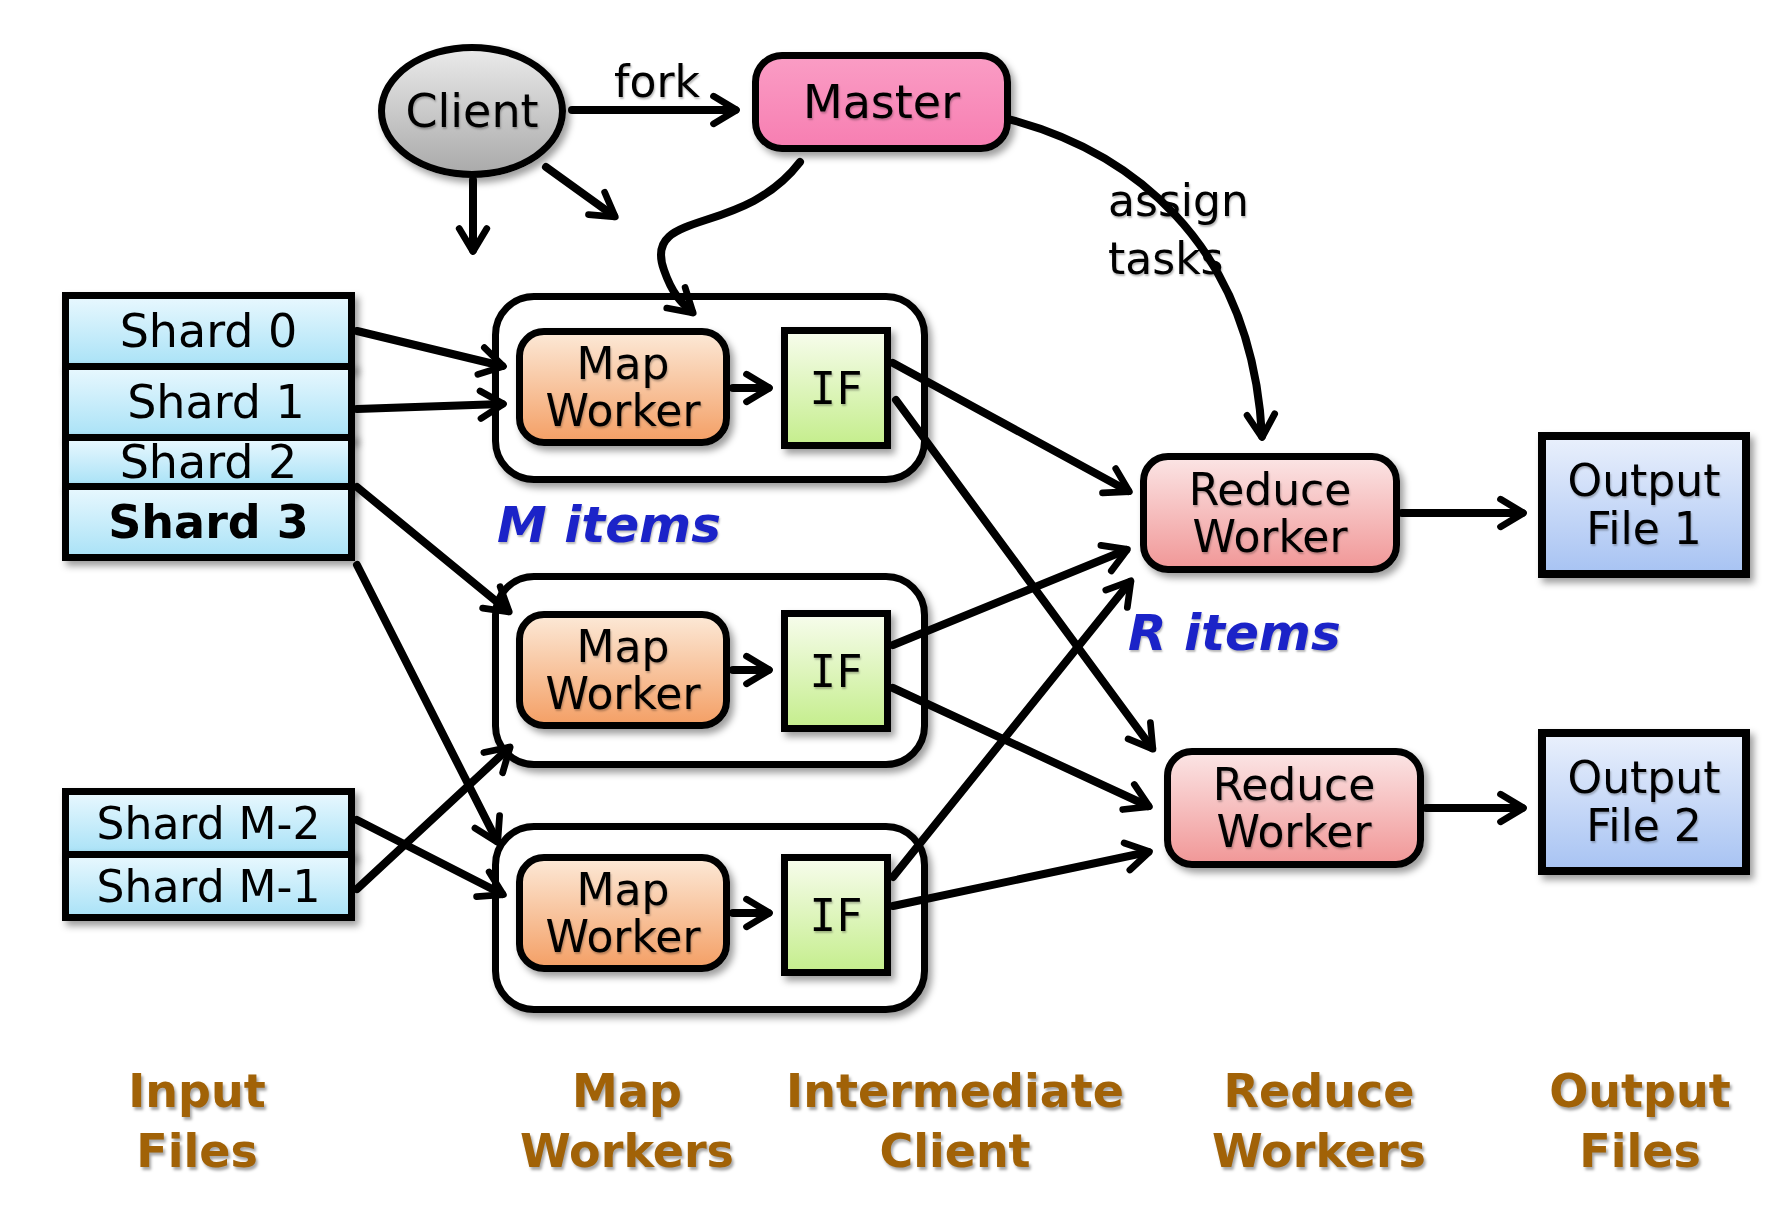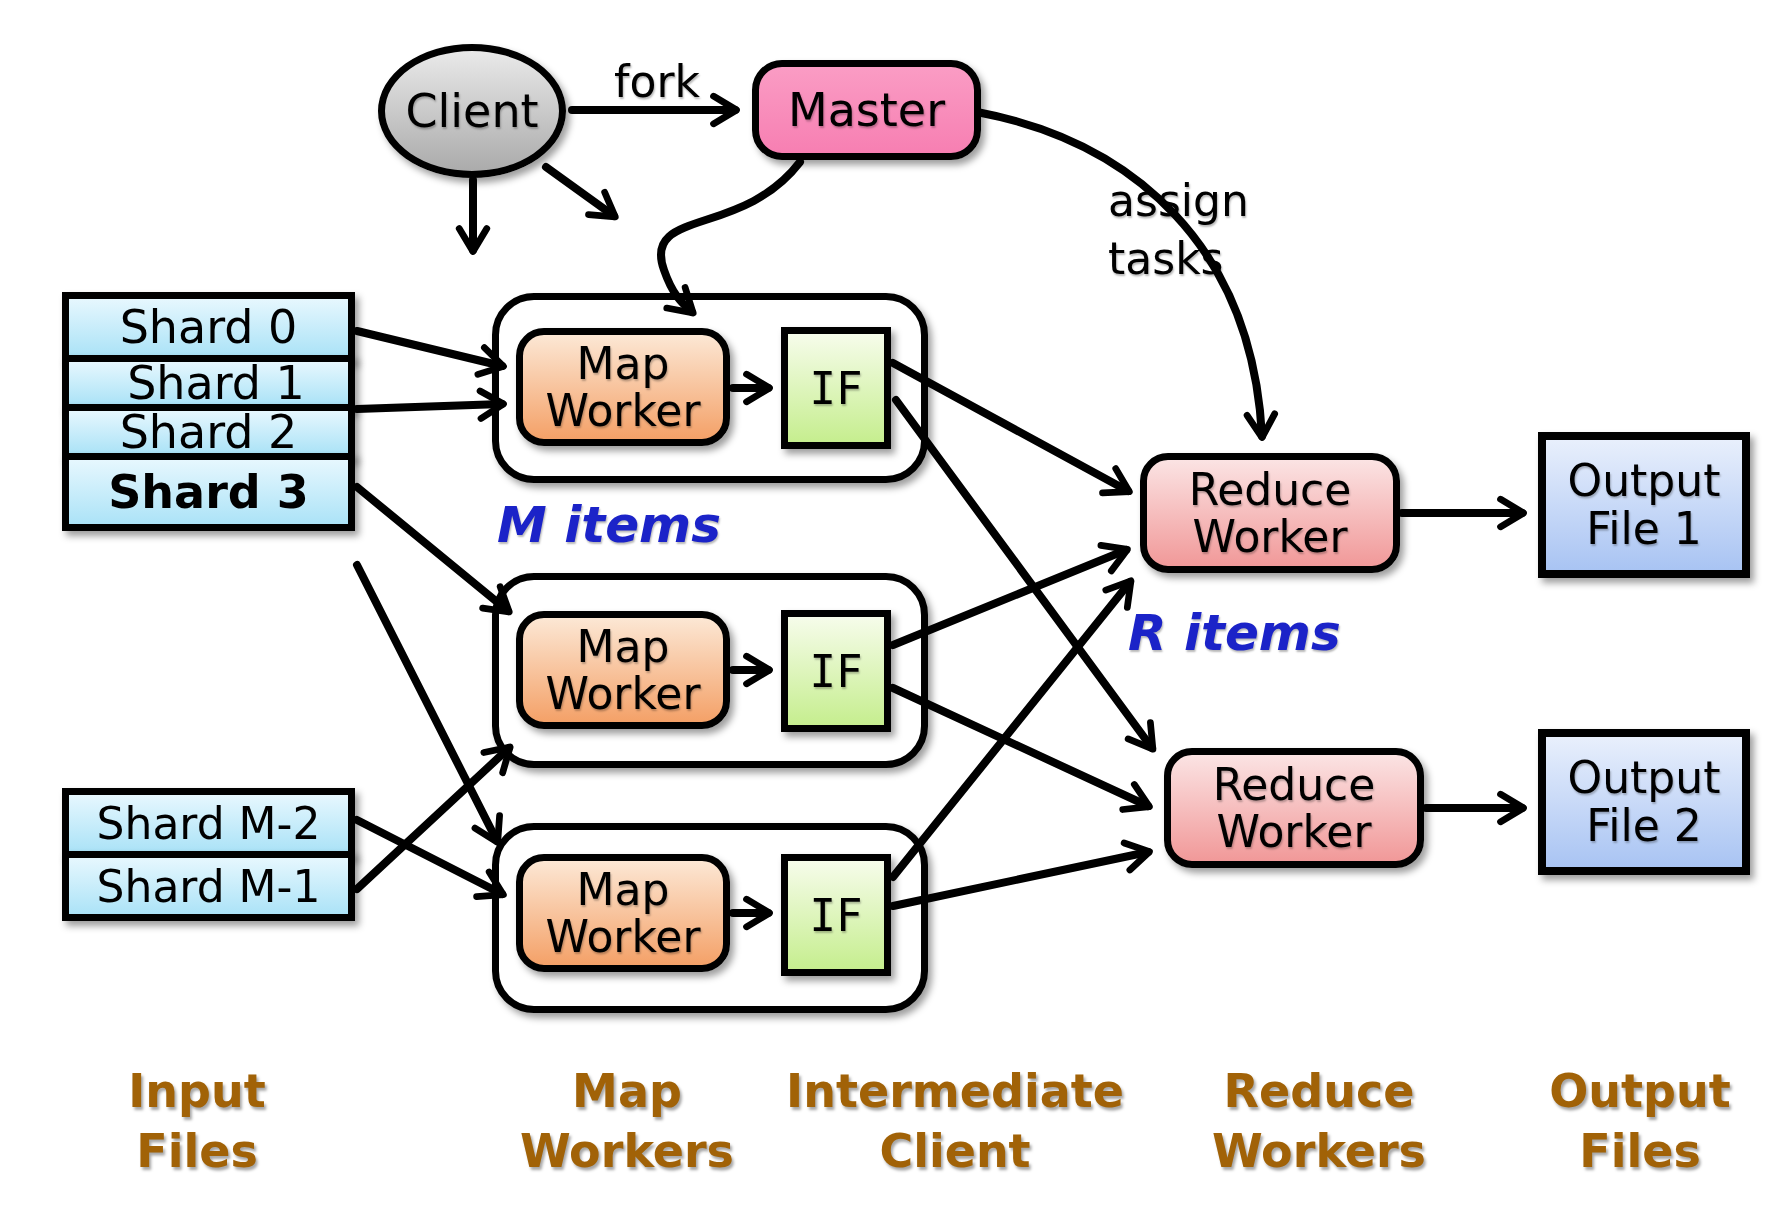--- a/index.html
+++ b/index.html
@@ -66,32 +66,32 @@
       <path d="M 893 877 L 1130 582" marker-end="url(#arr)"></path>
       <path d="M 893 906 L 1148 852" marker-end="url(#arr)"></path>
       <path d="M 1402 513 L 1522 513" marker-end="url(#arr)"></path>
       <path d="M 1426 808 L 1522 808" marker-end="url(#arr)"></path>
     </g>
   </svg>
 
   <div class="node ellipse shadow" style="left:378px;top:44px;width:188px;height:134px;">
     <span class="lbl">Client</span>
   </div>
-  <div class="node master shadow" style="left:752px;top:60px;width:229px;height:100px;">
+  <div class="node master shadow" style="left:752px;top:52px;width:259px;height:100px;">
     <span class="lbl">Master</span>
   </div>
   <div class="plainlabel" style="left:597px;top:56px;width:120px;text-align:center;">fork</div>
   <div class="plainlabel" style="left:1108px;top:172px;line-height:1.32;">assign
 tasks</div>
 
   <div class="stack" style="left:62px;top:292px;">
-    <div class="stackrow" style="height:70px;">
+    <div class="stackrow" style="height:78px;">
       <span class="lbl">Shard 0</span>
     </div>
-    <div class="stackrow" style="height:56px;padding-left:15px;">
+    <div class="stackrow" style="height:78px;padding-left:15px;">
       <span class="lbl">Shard 1</span>
     </div>
     <div class="stackrow" style="height:56px;">
       <span class="lbl">Shard 2</span>
     </div>
     <div class="stackrow" style="height:78px;font-weight:bold;">
       <span class="lbl">Shard 3</span>
     </div>
   </div>
   <div class="stack" style="left:62px;top:788px;">

